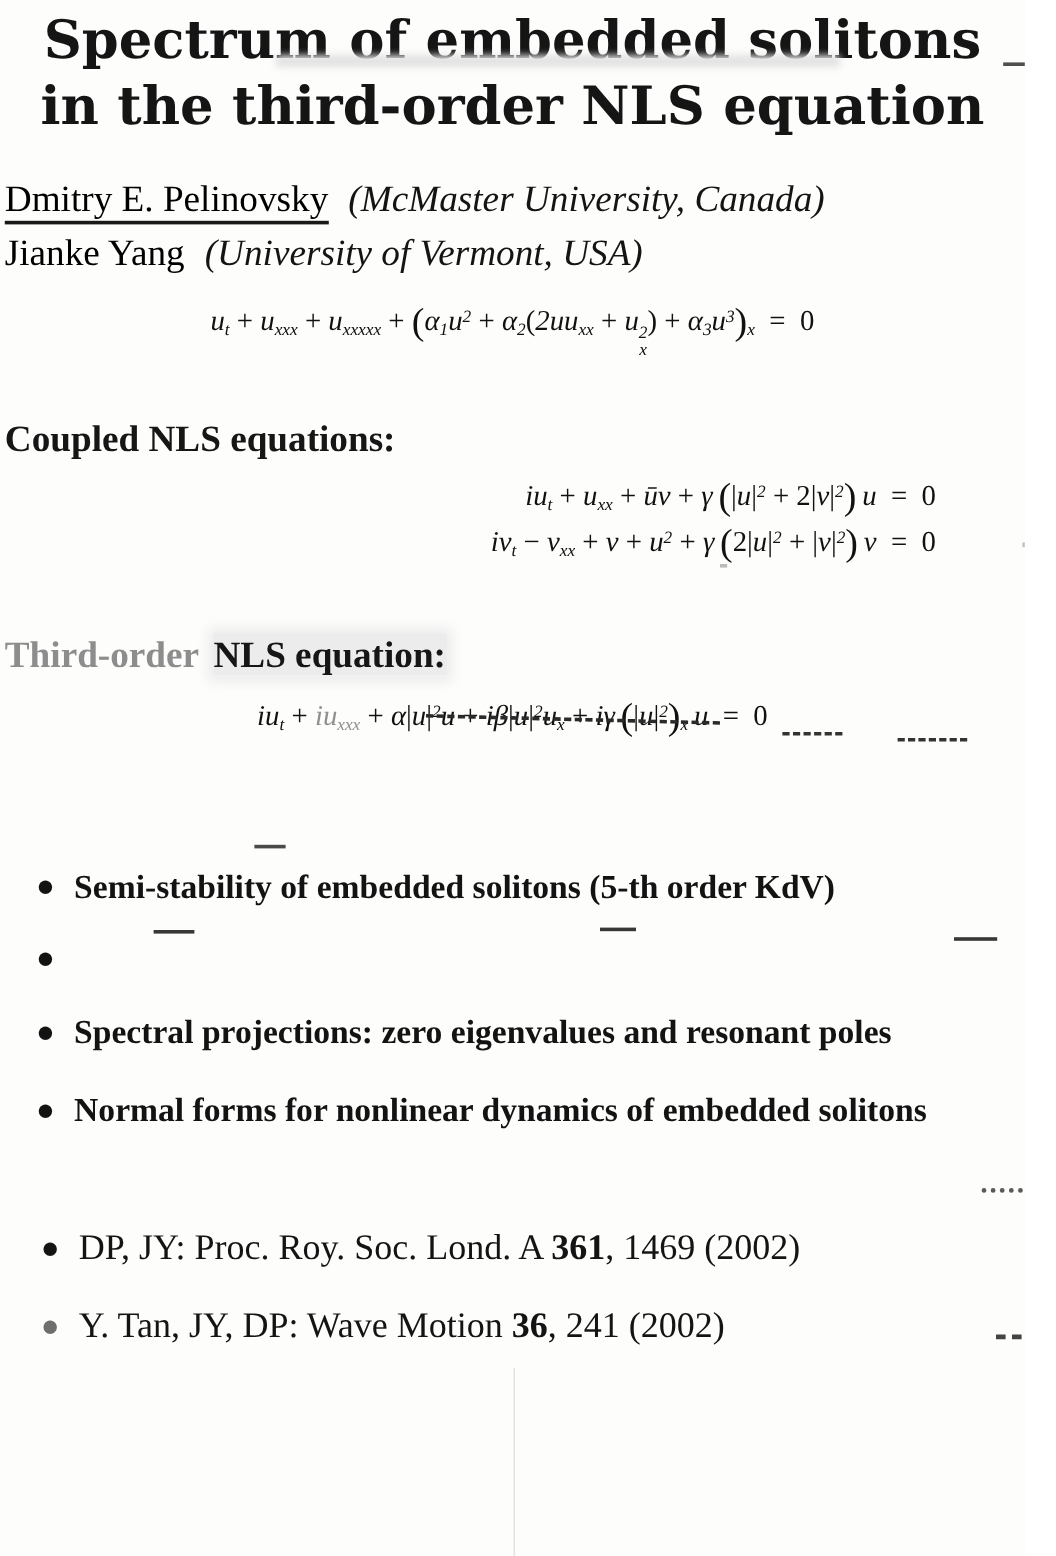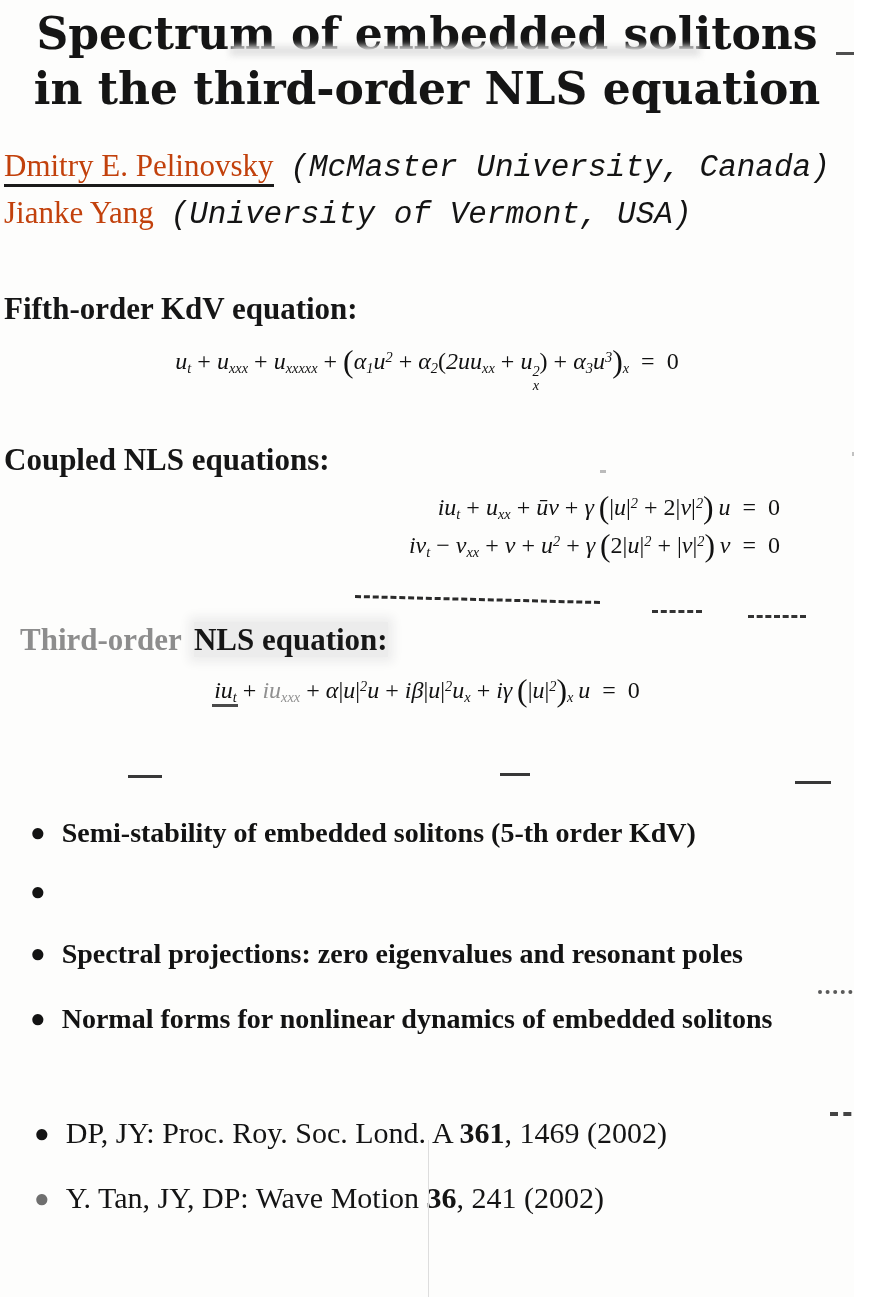--- a/index.html
+++ b/index.html
@@ -8,28 +8,28 @@
     position:relative; width:854px; height:1297px; overflow:hidden;
     background:#fdfdfc; color:#141414;
     font-family:"Liberation Serif","DejaVu Serif",serif;
   }
   
   .title { padding-top:6px; text-align:center;
     font-family:"DejaVu Serif","Liberation Serif",serif;
     font-weight:bold; font-size:44px; line-height:1.25; color:#151515; }
   
   .authors { margin:28px 0 0 4px; font-size:31px; line-height:1.45; }
-  .author-name { color:#c2410c; }
+  .author-name { color:#000000; }
   .uname { border-bottom:3px solid #1a1a1a; padding-bottom:1px; }
-  .affiliation { font-style:italic; margin-left:9px;font-family:Liberation Mono, monospace; }
+  .affiliation { font-style:italic; margin-left:9px; }
   
   .heading { margin:0; font-size:31px; font-weight:bold; line-height:1.2; color:#161616; }
   .h-kdv     { margin:52px 0 0 4px; }
   .h-coupled { margin:48px 0 0 4px; }
-  .h-third   { margin:56px 0 0 20px; }
+  .h-third   { margin:56px 0 0 4px; }
   .h-light { color:#8d8d8d; font-weight:bold; filter:blur(0.5px); margin-right:12px; }
   .h-smudge { background:#ececec; box-shadow:0 0 10px 5px #ececec; }
   
   .equation { font-style:italic; font-size:24px; line-height:1.55; color:#111111;
     white-space:nowrap; }
   .eq-center { text-align:center; margin-top:16px; }
   .coupled-eqs { margin-top:10px; text-align:right; padding-right:74px; }
   .coupled-eqs .equation { line-height:1.6; }
   .eq-third { text-align:center; margin-top:14px; }
   .equation sub { font-size:0.60em; line-height:0; vertical-align:-0.28em; font-style:italic; }
@@ -84,21 +84,20 @@
       <span class="author-name uname">Dmitry E. Pelinovsky</span>
       <span class="affiliation">(McMaster University, Canada)</span>
     </div>
     <div class="author-line">
       <span class="author-name">Jianke Yang</span>
       <span class="affiliation">(University of Vermont, USA)</span>
     </div>
   </section>
 
   <section>
-    <h2 class="heading h-kdv">Fifth-order KdV equation:</h2>
     <div class="equation eq-center"><span class="it">u</span><sub>t</sub><span class="rm"> + </span><span class="it">u</span><sub>xxx</sub><span class="rm"> + </span><span class="it">u</span><sub>xxxxx</sub><span class="rm"> + </span><span class="big">(</span><span class="it">α</span><sub>1</sub><span class="it">u</span><sup>2</sup><span class="rm"> + </span><span class="it">α</span><sub>2</sub><span class="rm">(</span><span class="it">2uu</span><sub>xx</sub><span class="rm"> + </span><span class="it">u</span><span class="ms">
           <span>2</span>
           <span>x</span>
         </span><span class="rm">)</span><span class="rm"> + </span><span class="it">α</span><sub>3</sub><span class="it">u</span><sup>3</sup><span class="big">)</span><sub>x</sub><span class="rm"> = 0</span></div>
   </section>
 
   <section>
     <h2 class="heading h-coupled">Coupled NLS equations:</h2>
     <div class="coupled-eqs">
       <div class="equation"><span class="it">iu</span><sub>t</sub><span class="rm"> + </span><span class="it">u</span><sub>xx</sub><span class="rm"> + </span><span class="it">ūv</span><span class="rm"> + </span><span class="it">γ </span><span class="big">(</span><span class="rm">|</span><span class="it">u</span><span class="rm">|</span><sup>2</sup><span class="rm"> + 2|</span><span class="it">v</span><span class="rm">|</span><sup>2</sup><span class="big">)</span><span class="it"> u</span><span class="rm"> = 0</span></div>

